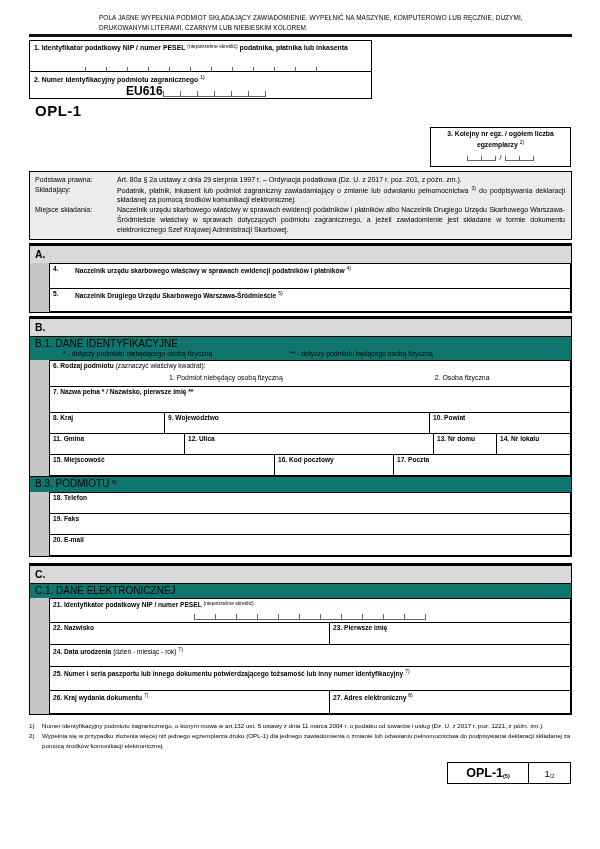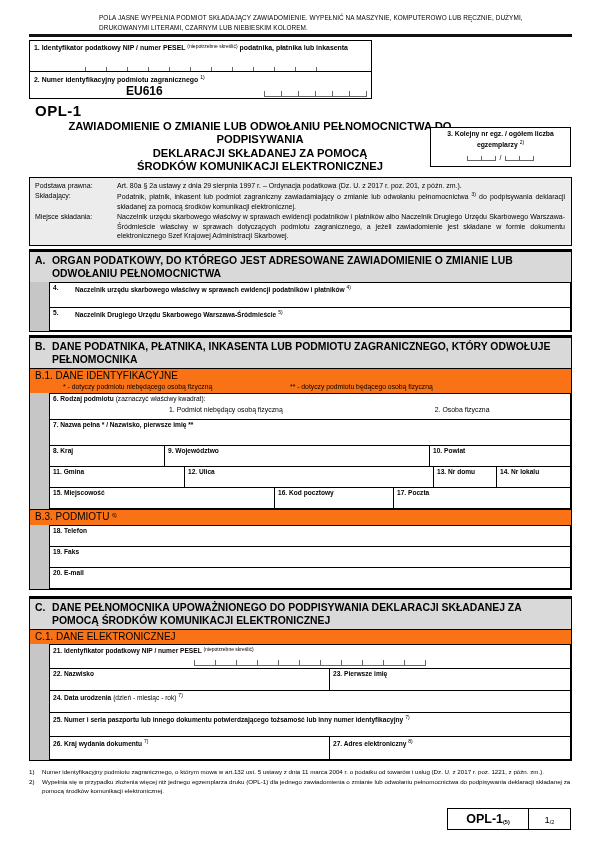--- a/index.html
+++ b/index.html
@@ -21,21 +21,21 @@
   .id-box + .id-box{margin-top:-1.5px;}
   .id-box .lbl{font-size:6.9px;font-weight:bold;line-height:1.2;}
   .tiny-note{font-size:5px;font-weight:normal;vertical-align:2px;}
   sup.ref{font-size:5px;vertical-align:3px;font-weight:normal;}
   .box1{height:32px;}
   .box2{height:28px;}
   .comb{display:inline-flex;height:6px;}
   .comb i{display:block;width:20px;border-left:1px solid #666;border-bottom:1px solid #666;}
   .comb i:last-child{border-right:1px solid #666;}
   .comb-row1{text-align:center;margin-top:6px;}
-  .val-row{margin:1px 0 0 92px;display:flex;align-items:flex-end;justify-content:space-between;}
+  .val-row{margin:1px 0 0 92px;display:flex;align-items:flex-end;}
   .val-eu{font-size:12px;font-weight:bold;line-height:1;}
   .comb-sm i{width:16px;}
   .comb-xs{height:5px;}
   .comb-xs i{width:13px;}
 
   
   .form-code{font-size:15px;font-weight:bold;margin:3px 0 0 6px;letter-spacing:.5px;}
   .title-row{position:relative;margin-top:1px;min-height:47px;}
   .main-title{width:462px;text-align:center;font-size:11.2px;font-weight:bold;line-height:1.2;}
   .copies-box{position:absolute;right:1px;top:7px;width:141px;height:40px;border:1.5px solid #000;background:#fff;
@@ -47,21 +47,21 @@
   .legal{border:1.5px solid #000;background:#ececec;margin-top:4px;padding:3px 6px 4px 5px;}
   .legal-row{display:flex;font-size:7px;line-height:1.4;}
   .legal-label{width:82px;flex:none;}
   .legal-text{flex:1;text-align:justify;}
 
   
   .sec-head{border:1px solid #000;border-top-width:3px;background:#d9d9d9;padding:2px 4px 2px 5px;
     font-size:10.4px;font-weight:bold;line-height:1.25;display:flex;margin-top:3px;}
   .sec-prefix{width:17px;flex:none;}
   .sec-text{flex:1;}
-  .sub-head{border:1px solid #000;background:#f97316;margin-top:-1px;padding:1px 6px 1px 5px;font-size:10px;line-height:1.25;}
+  .sub-head{border:1px solid #000;background:#0f766e;margin-top:-1px;padding:1px 6px 1px 5px;font-size:10px;line-height:1.25;}
   .sub-note-row{display:flex;font-size:6.8px;padding:0 0 1px 28px;}
   .sub-note-row .n1{width:227px;}
   .sub-note{font-size:6.8px;margin:0 0 1px 28px;}
   .sec-body{border:1px solid #000;border-top:none;background:#c6c6c6;padding-left:20px;margin-top:-1px;}
   .frow{display:flex;}
   .fb{background:#fff;border:1px solid #000;margin:-1px 0 0 -1px;padding:1px 3px;box-sizing:border-box;position:relative;font-size:6.6px;}
   .fb .fl{font-weight:bold;line-height:1.25;}
   .fb .fn{font-weight:normal;}
   .grow{flex:1;}
   .a-row{display:flex;}
@@ -130,25 +130,20 @@
             <i></i>
             <i></i>
           </span>
       </div>
     </div>
   </div>
 
   <div class="form-code">OPL-1</div>
 
   <div class="title-row">
-    <div class="main-title">
-      <div>ZAWIADOMIENIE O ZMIANIE LUB ODWOŁANIU PEŁNOMOCNICTWA DO PODPISYWANIA</div>
-      <div>DEKLARACJI SKŁADANEJ ZA POMOCĄ</div>
-      <div>ŚRODKÓW KOMUNIKACJI ELEKTRONICZNEJ</div>
-    </div>
     <div class="copies-box">
       <div class="lbl"><span>3.</span> <span>Kolejny nr egz. / ogółem liczba</span><br><span>egzemplarzy</span> <sup class="ref">2)</sup></div>
       <div class="copies-combs">
         <span class="comb comb-xs">
             <i></i>
             <i></i>
           </span>
         <span>/</span>
         <span class="comb comb-xs">
             <i></i>
@@ -168,40 +163,38 @@
       <div class="legal-text"><span>Podatnik, płatnik, inkasent lub podmiot zagraniczny zawiadamiający o zmianie lub odwołaniu pełnomocnictwa</span> <sup class="ref">3)</sup> <span>do podpisywania deklaracji składanej za pomocą środków komunikacji elektronicznej.</span></div>
     </div>
     <div class="legal-row">
       <div class="legal-label">Miejsce składania:</div>
       <div class="legal-text">Naczelnik urzędu skarbowego właściwy w sprawach ewidencji podatników i płatników albo Naczelnik Drugiego Urzędu Skarbowego Warszawa-Śródmieście właściwy w sprawach dotyczących podmiotu zagranicznego, a jeżeli zawiadomienie jest składane w formie dokumentu elektronicznego Szef Krajowej Administracji Skarbowej.</div>
     </div>
   </div>
 
   <div class="sec-head">
     <span class="sec-prefix">A.</span>
-    <span class="sec-text">ORGAN PODATKOWY, DO KTÓREGO JEST ADRESOWANE ZAWIADOMIENIE O ZMIANIE LUB ODWOŁANIU PEŁNOMOCNICTWA</span>
   </div>
   <div class="sec-body">
     <div class="fb h-f4">
       <div class="a-row">
           <span class="a-num fl">4.</span>
           <span class="fl"><span>Naczelnik urzędu skarbowego właściwy w sprawach ewidencji podatników i płatników</span> <sup class="ref">4)</sup></span>
         </div>
     </div>
     <div class="fb h-f5">
       <div class="a-row">
           <span class="a-num fl">5.</span>
           <span class="fl"><span>Naczelnik Drugiego Urzędu Skarbowego Warszawa-Śródmieście</span> <sup class="ref">5)</sup></span>
         </div>
     </div>
   </div>
 
   <div class="sec-head">
     <span class="sec-prefix">B.</span>
-    <span class="sec-text">DANE PODATNIKA, PŁATNIKA, INKASENTA LUB PODMIOTU ZAGRANICZNEGO, KTÓRY ODWOŁUJE PEŁNOMOCNIKA</span>
   </div>
   <div class="sub-head">
     <div>B.1. DANE IDENTYFIKACYJNE</div>
     <div class="sub-note-row">
       <span class="n1">* - dotyczy podmiotu niebędącego osobą fizyczną</span>
       <span>** - dotyczy podmiotu będącego osobą fizyczną</span>
     </div>
   </div>
   <div class="sec-body">
     <div class="fb h-f6">
@@ -237,21 +230,20 @@
     <div><span>B.3. PODMIOTU</span> <sup class="ref">6)</sup></div>
   </div>
   <div class="sec-body">
     <div class="fb h-kontakt"><span class="fl"><span>18.</span> <span>Telefon</span></span></div>
     <div class="fb h-kontakt"><span class="fl"><span>19.</span> <span>Faks</span></span></div>
     <div class="fb h-kontakt"><span class="fl"><span>20.</span> <span>E-mail</span></span></div>
   </div>
 
   <div class="sec-head" style="margin-top:6px;">
     <span class="sec-prefix">C.</span>
-    <span class="sec-text">DANE PEŁNOMOCNIKA UPOWAŻNIONEGO DO PODPISYWANIA DEKLARACJI SKŁADANEJ ZA POMOCĄ ŚRODKÓW KOMUNIKACJI ELEKTRONICZNEJ</span>
   </div>
   <div class="sub-head">
     <div>C.1. DANE ELEKTRONICZNEJ</div>
   </div>
   <div class="sec-body">
     <div class="fb h-f21">
       <div class="fl"><span>21.</span> <span>Identyfikator podatkowy NIP / numer PESEL</span> <span class="tiny-note">(niepotrzebne skreślić)</span></div>
       <div class="comb21"><span class="comb">
             <i></i>
             <i></i>

